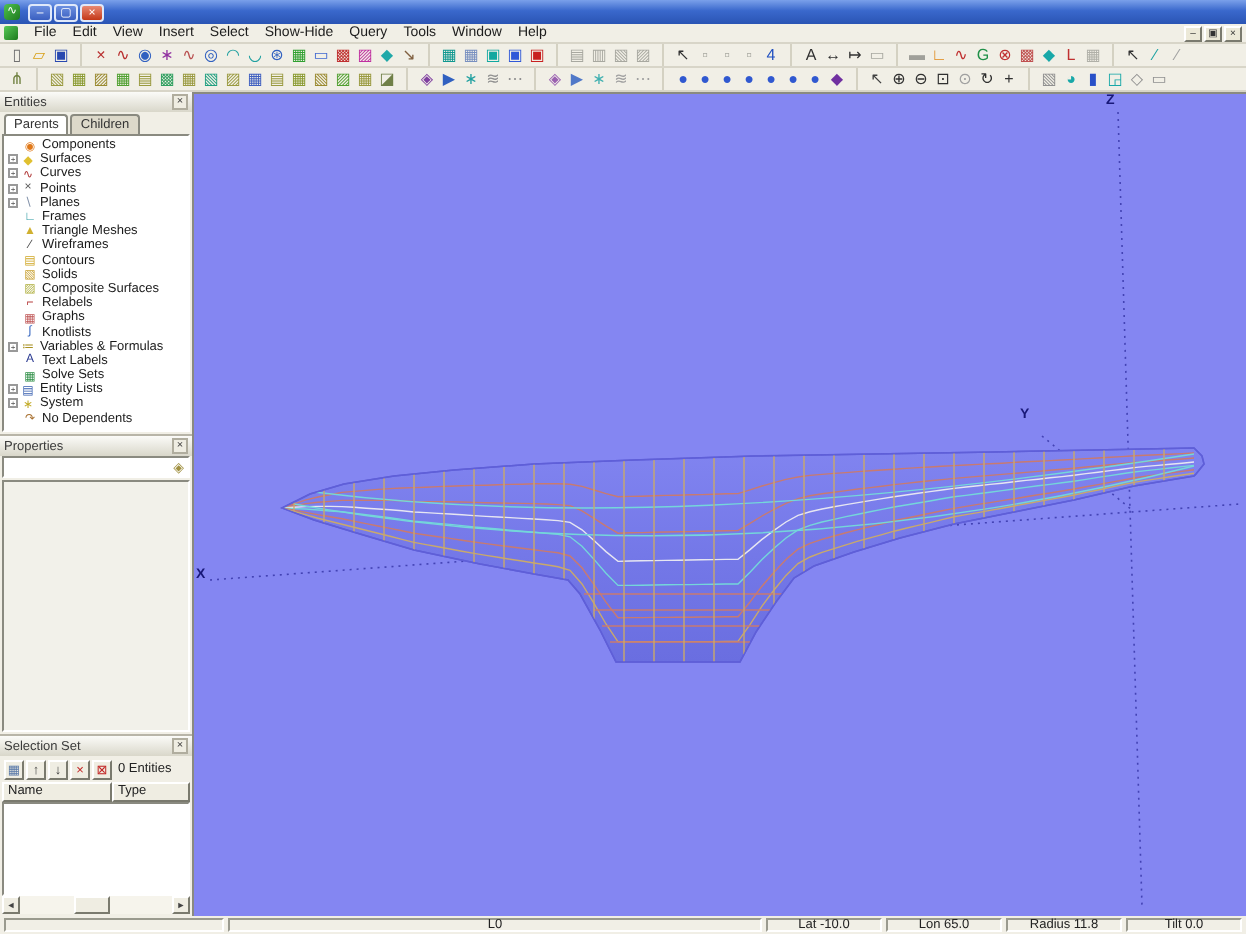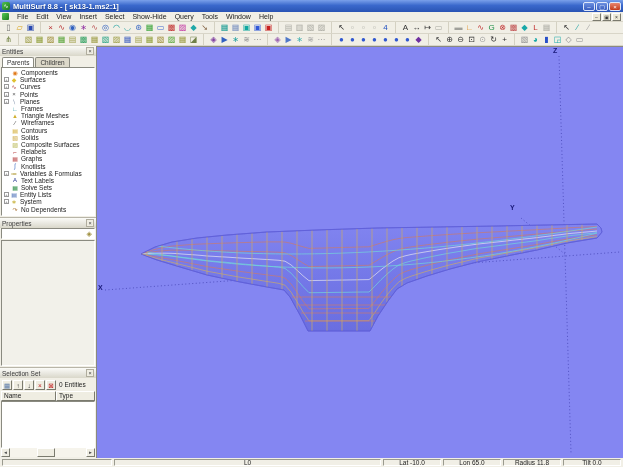--- a/index.html
+++ b/index.html
@@ -97,21 +97,20 @@
              padding:0 2px; text-align:center; }
   .sb-left { width:110px; } .sb-mid { flex:1; } .sb-f { width:58px; }
 </style>
 </head>
 <body>
 
 <div class="window">
 
   <div class="titlebar">
     <div class="app-icon">∿</div>
-    <div class="title">MultiSurf 8.8 - [ sk13-1.ms2:1]</div>
     <div style="display:flex;" id="win-controls">
         <div class="win-btn">‒</div>
         <div class="win-btn">▢</div>
         <div class="win-btn close">×</div>
       </div>
   </div>
 
   <div class="menubar">
     <div class="mdi-icon"></div>
     <div id="menu-items" style="display:flex;">

